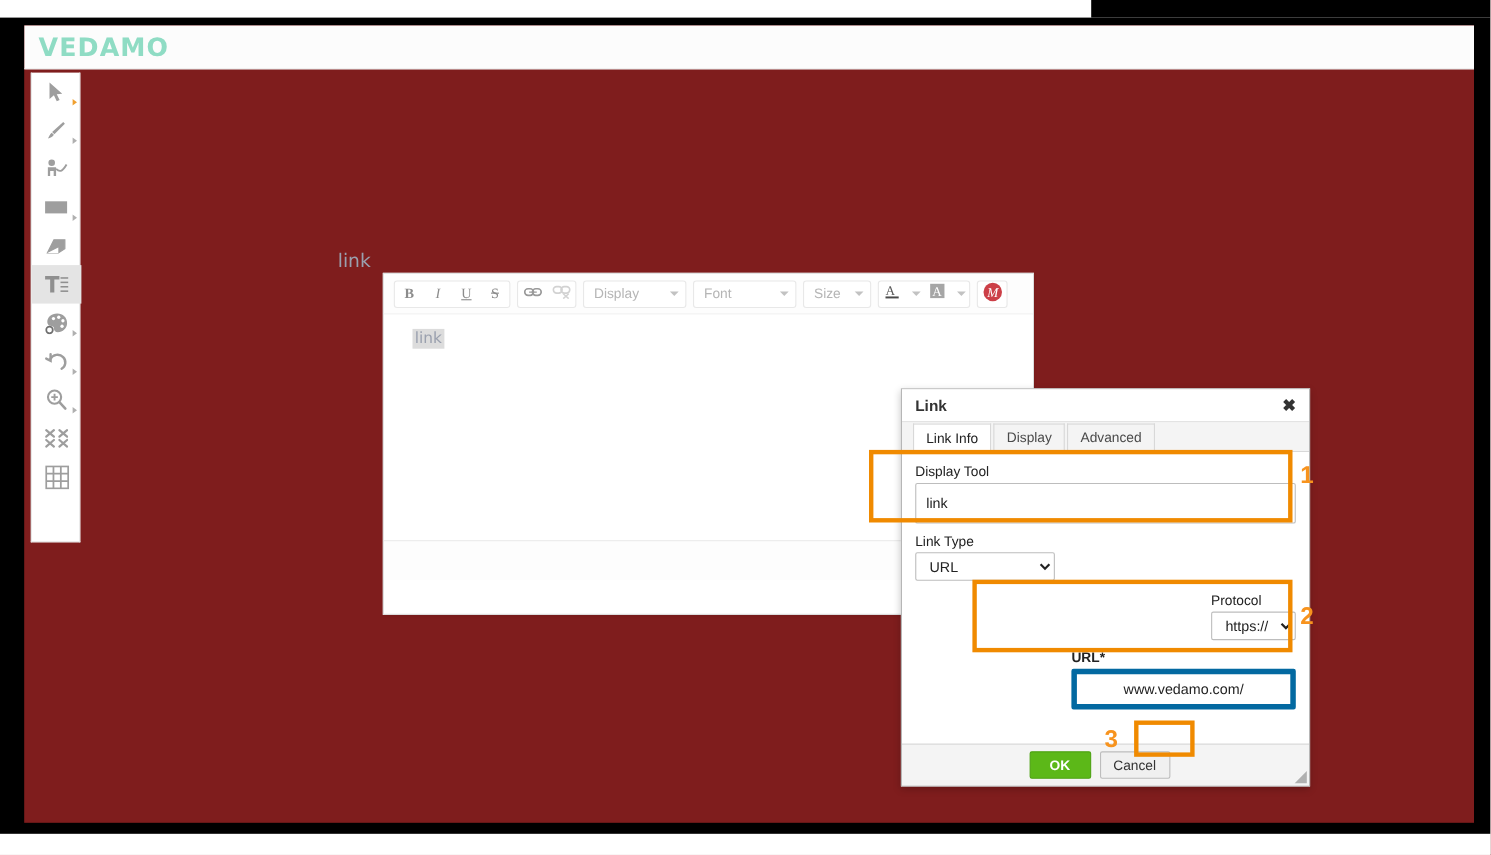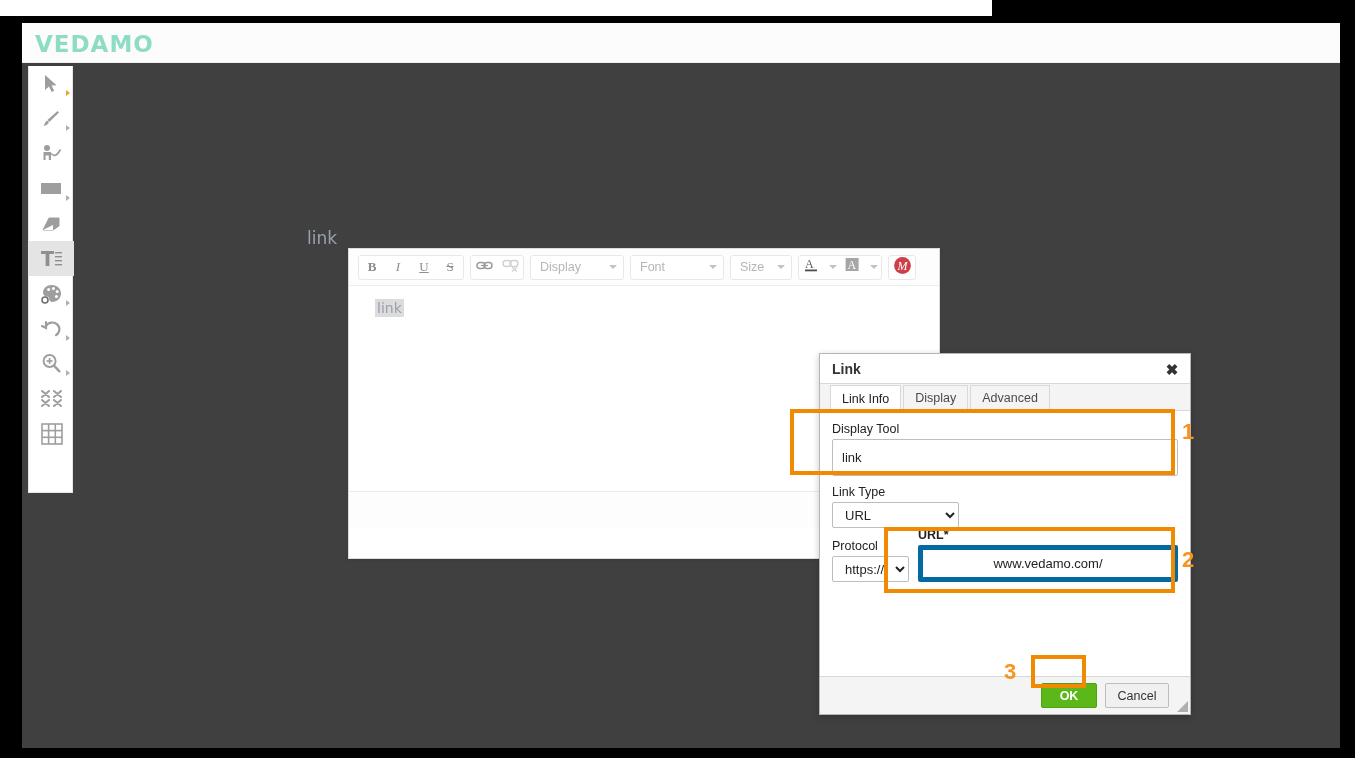--- a/index.html
+++ b/index.html
@@ -28,21 +28,21 @@
   
   #bg-frame { left: 0px; top: 16px; width: 1355px; height: 742px; }
 
   
   #app-window {
     position: absolute;
     left: 22px;
     top: 23px;
     width: 1318px;
     height: 725px;
-    background: #404040;
+    background: #7f1d1d;
     overflow: hidden;
   }
 
   
   #top-bar {
     position: absolute;
     left: 0; top: 0;
     width: 1318px;
     height: 40px;
     background: #fcfcfc;
@@ -358,22 +358,22 @@
   #ld-footer {
     position: absolute;
     left: 0;
     bottom: 0;
     width: 370px;
     height: 38px;
     background: #f4f4f4;
     border-top: 1px solid #d8d8d8;
     display: flex;
     align-items: center;
-    justify-content: flex-end;
-    padding-right: 21px;
+    justify-content: center;
+    padding-right: 11px;
     gap: 8px;
   }
   .btn {
     height: 25px;
     min-width: 56px;
     border-radius: 2px;
     font-size: 12.5px;
     display: flex;
     align-items: center;
     justify-content: center;
@@ -644,21 +644,21 @@
       <div id="ld-body">
 
         <label class="fld-label">Display Tool</label>
         <input class="txt-input" type="text" value="link" style="">
 
         <label class="fld-label" style="margin-top:9px;">Link Type</label>
         <select class="sel-input" style="width:127px;">
           <option>URL</option>
         </select>
 
-        <div style="display:flex; align-items:flex-end; gap:9px; ">
+        <div style="display:flex; align-items:flex-end; gap:9px; margin-top:11px;flex-direction:column;">
           <div style="width:77px;">
             <label class="fld-label">Protocol</label>
             <select class="sel-input" style="width:77px;">
               <option>https://</option>
             </select>
           </div>
           <div style="flex:1;">
             <label class="fld-label" style="font-weight:bold;">URL*</label>
             <input class="txt-input focused" type="text" value="www.vedamo.com/" style="">
           </div>

